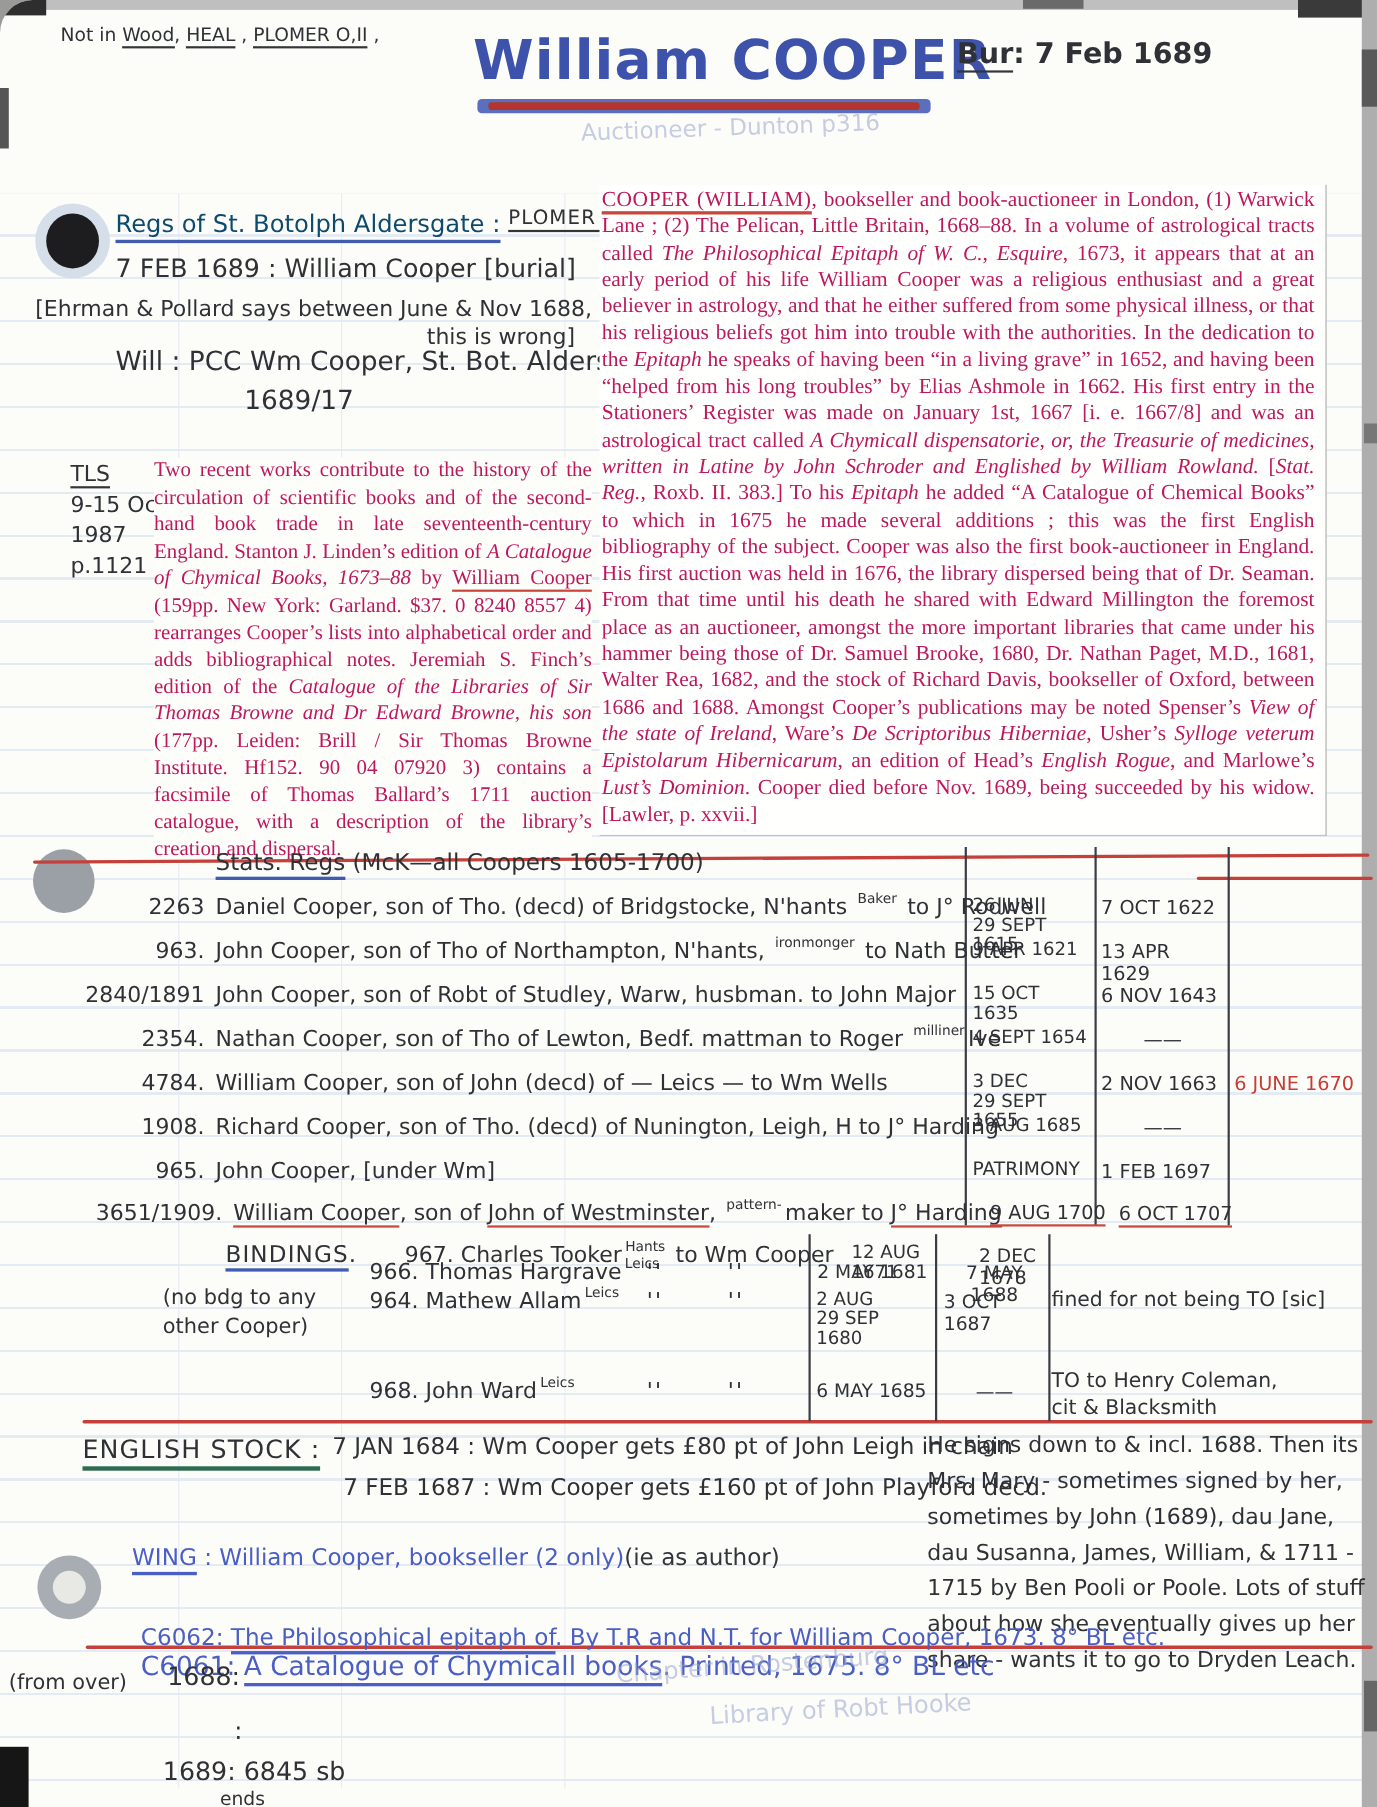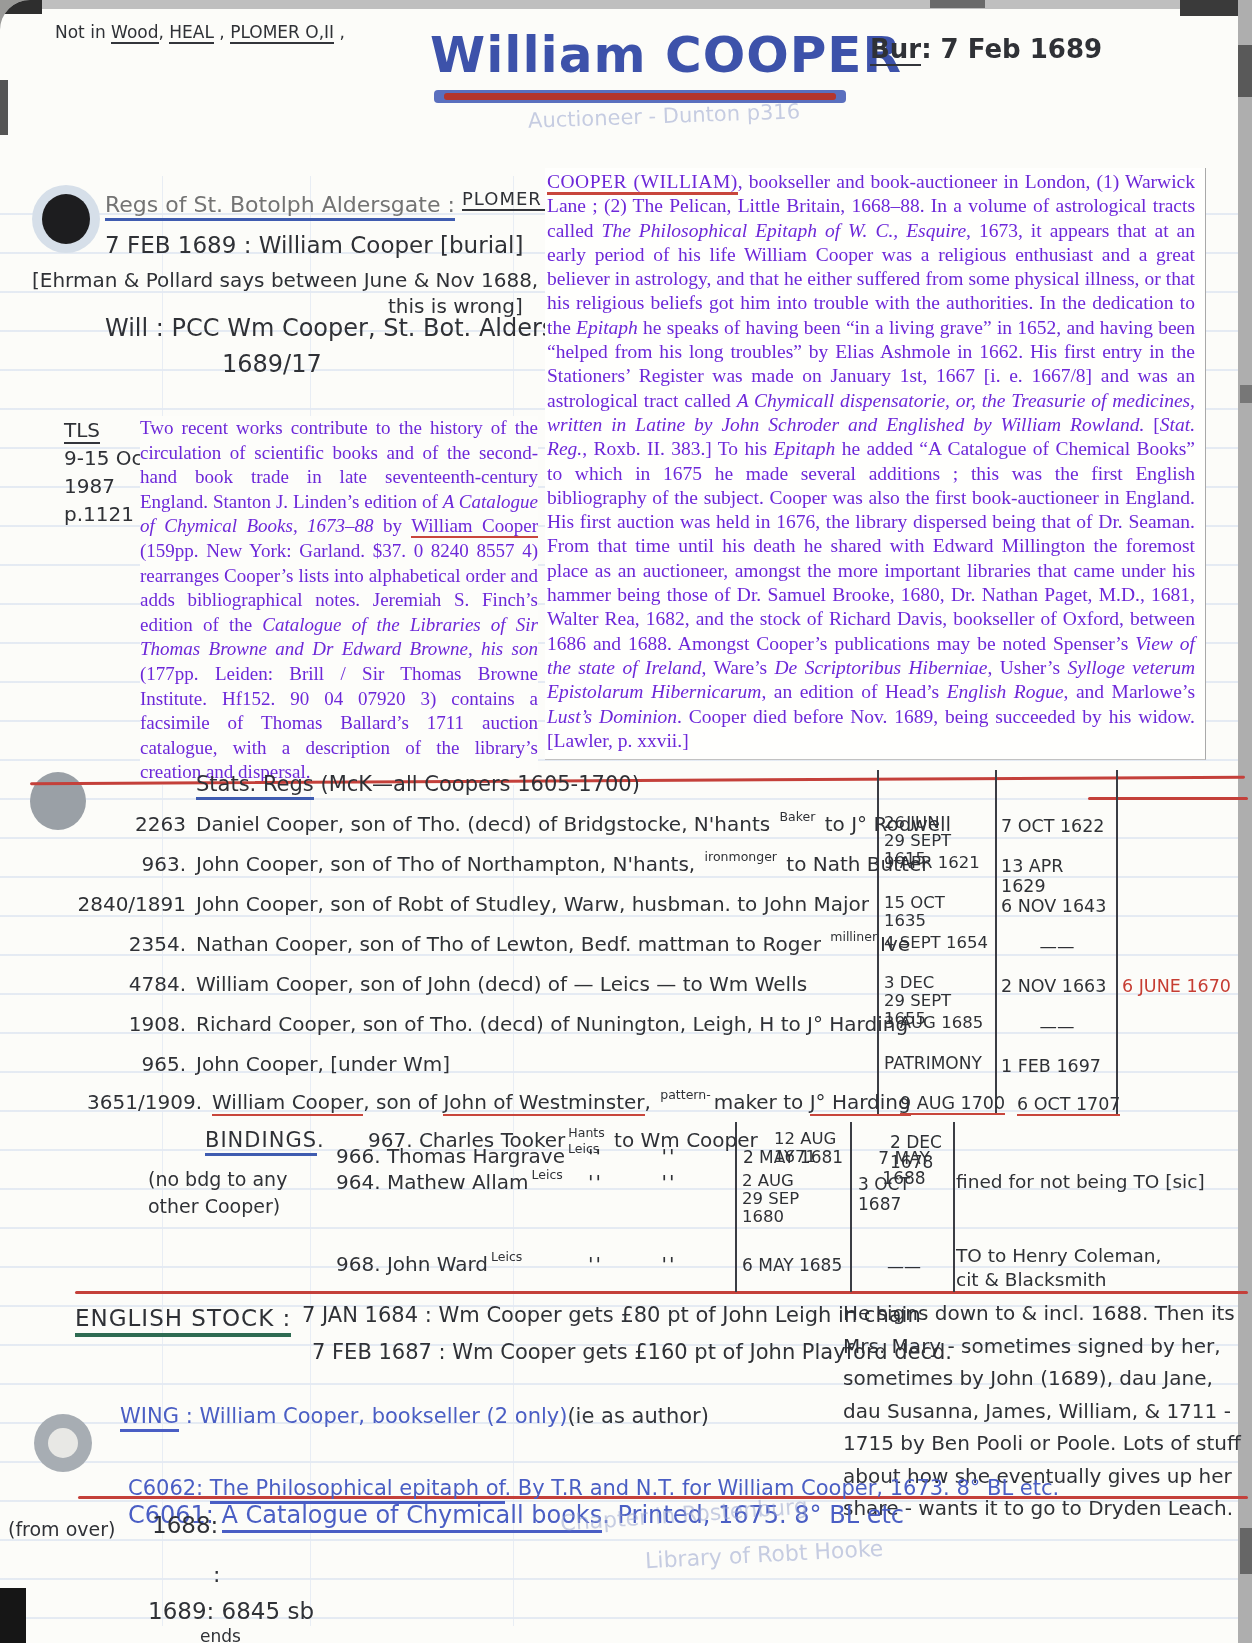--- a/index.html
+++ b/index.html
@@ -18,21 +18,21 @@
   .blueink{color:#4a5ec4;}
   .pencil{color:#9aa6cf;opacity:.55;}
   .ul-blue{border-bottom:3px solid #3f5cb0;padding-bottom:1px;}
   .ul-blue2{border-bottom:3px solid #4a5ec4;padding-bottom:1px;}
   .ul-black{border-bottom:2px solid #33353b;}
   .ul-green{border-bottom:4px solid #2e6b52;padding-bottom:2px;}
   .redline{border-bottom:2px solid #c8463c;}
   .i{font-style:italic;}
   .sup{position:relative;top:-10px;font-size:12.5px;margin:0 3px;}
   
-  .print{font-family:"Liberation Serif","DejaVu Serif",serif;color:#6d28d9;text-align:justify;}
+  .print{font-family:"Liberation Serif","DejaVu Serif",serif;color:#be185d;text-align:justify;}
   #plomer-clip{left:545px;top:168px;width:648px;font-size:19.5px;line-height:24.3px;
     background:#fffffd;border-right:1px solid #a9a9a9;border-bottom:1px solid #c2c2c2;
     padding:2px 10px 6px 2px;}
   #plomer-clip .body{text-indent:0;}
   #tls-clip{left:140px;top:416px;width:398px;font-size:19px;line-height:24.6px;background:#fdfdfa;}
   .lead{border-bottom:3px solid #c8463c;letter-spacing:.5px;}
   
   .srow{position:absolute;left:0;width:1252px;height:40px;}
   .sref{position:absolute;left:58px;width:128px;text-align:right;font-size:20px;}
   .sdesc{position:absolute;left:196px;width:678px;font-size:20px;white-space:nowrap;}
@@ -77,21 +77,21 @@
   <div class="hole" style="left:34px;top:1414px;width:58px;height:58px;background:#a7adb3;"></div>
   <div class="hole" style="left:48px;top:1428px;width:30px;height:30px;background:#e8e8e5;"></div>
 
   <div class="abs hand" style="left:55px;top:22px;font-size:17px;"><span>Not in </span><span class="ul-black">Wood</span><span>, </span><span class="ul-black">HEAL</span><span> , </span><span class="ul-black">PLOMER O,II</span><span> ,</span></div>
   <div class="abs" style="left:430px;top:26px;width:420px;font-size:50px;font-weight:bold;letter-spacing:1px;color:#3d52aa;text-align:center;white-space:nowrap;">William COOPER</div>
   <div class="abs" style="left:434px;top:90px;width:412px;height:13px;background:#5a6fbe;border-radius:4px;"></div>
   <div class="abs" style="left:444px;top:93px;width:392px;height:7px;background:#b4352d;border-radius:3px;"></div>
   <div class="abs hand" style="left:870px;top:34px;font-size:26px;font-weight:bold;"><span class="ul-black">Bur</span><span>: 7 Feb 1689</span></div>
   <div class="abs hand pencil" style="left:528px;top:104px;font-size:21px;transform:rotate(-2deg);">Auctioneer  -  Dunton p316</div>
 
-  <div class="abs hand" style="left:105px;top:192px;font-size:22px;color:#737373;"><span class="ul-blue">Regs of St. Botolph Aldersgate :</span></div>
+  <div class="abs hand" style="left:105px;top:192px;font-size:22px;color:#0c4a6e;"><span class="ul-blue">Regs of St. Botolph Aldersgate :</span></div>
   <div class="abs hand" style="left:462px;top:188px;font-size:18px;letter-spacing:1px;"><span class="ul-black">PLOMER I</span></div>
   <div class="abs hand" style="left:105px;top:232px;font-size:23px;">7 FEB 1689 :  William Cooper  [burial]</div>
   <div class="abs hand" style="left:32px;top:268px;font-size:20px;">[Ehrman &amp; Pollard says between June &amp; Nov 1688, but ES shows</div>
   <div class="abs hand" style="left:388px;top:294px;font-size:20px;">this is wrong]</div>
   <div class="abs hand" style="left:105px;top:314px;font-size:24px;">Will :  PCC    Wm Cooper, St. Bot. Aldersgate</div>
   <div class="abs hand" style="left:222px;top:350px;font-size:24px;">1689/17</div>
 
   <div class="abs hand" style="left:64px;top:416px;font-size:20px;line-height:28px;">
     <div><span class="ul-black">TLS</span></div>
     <div>9-15 Oct</div>

